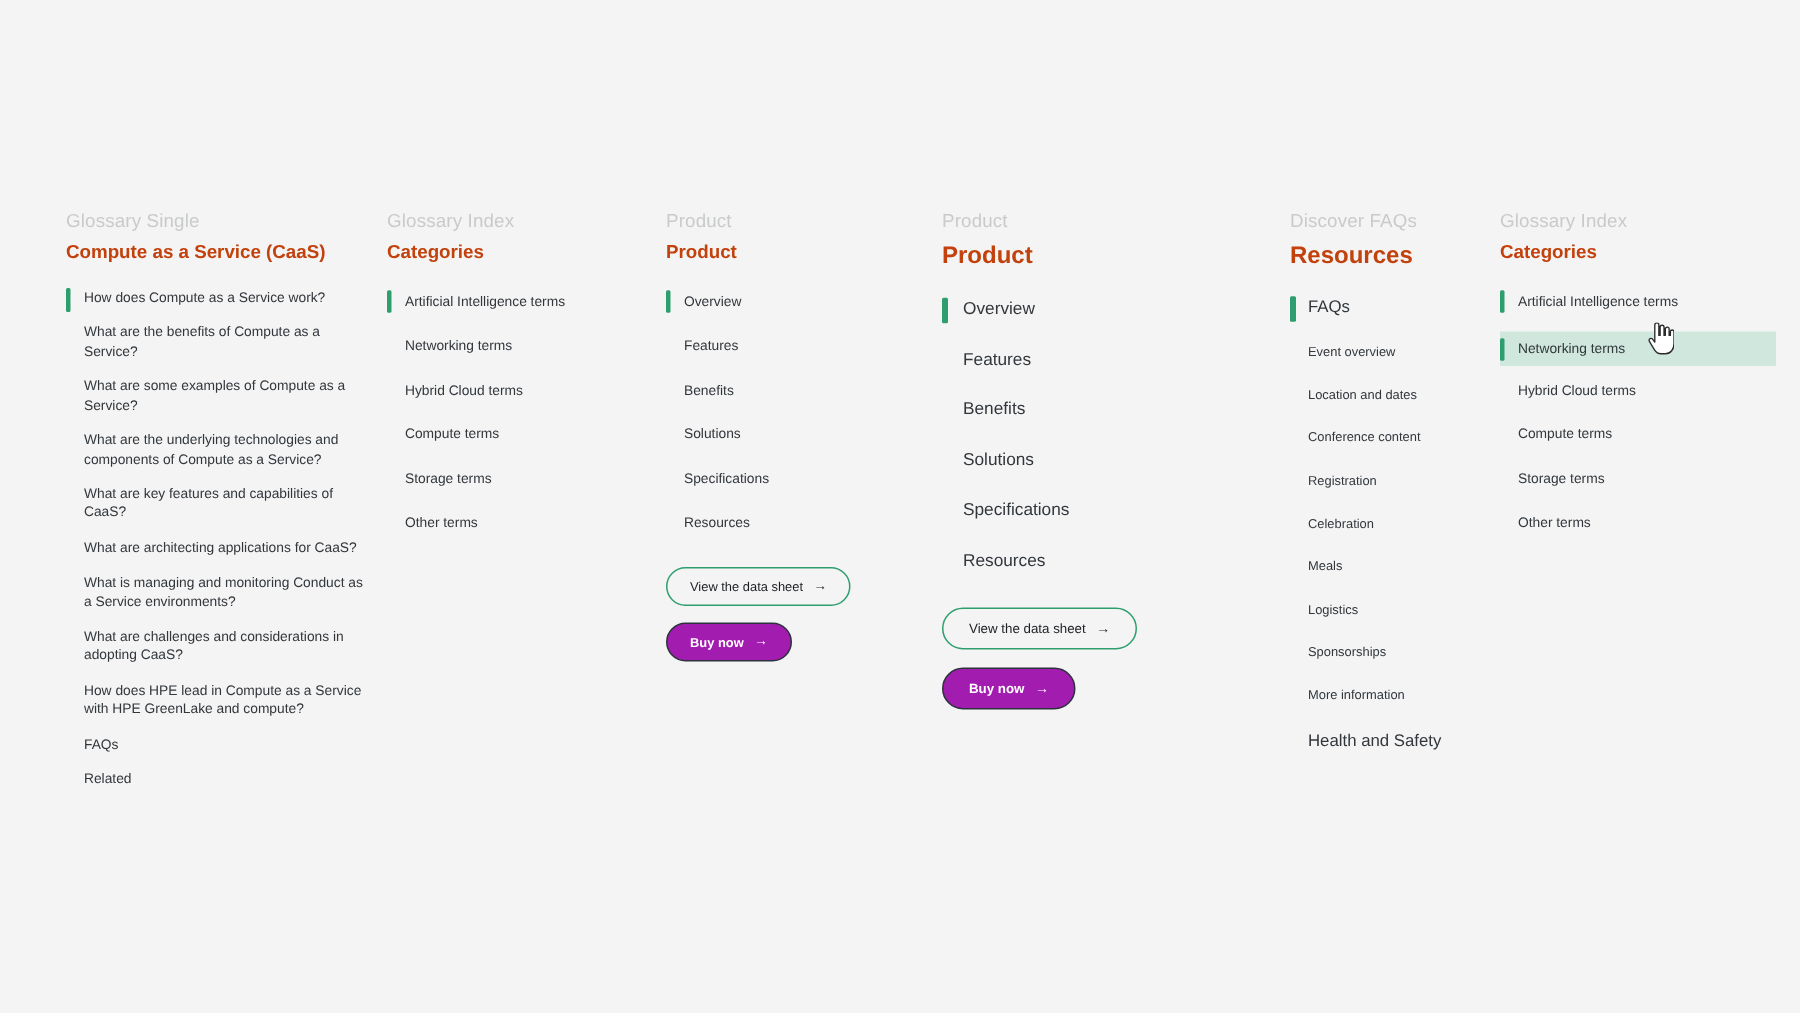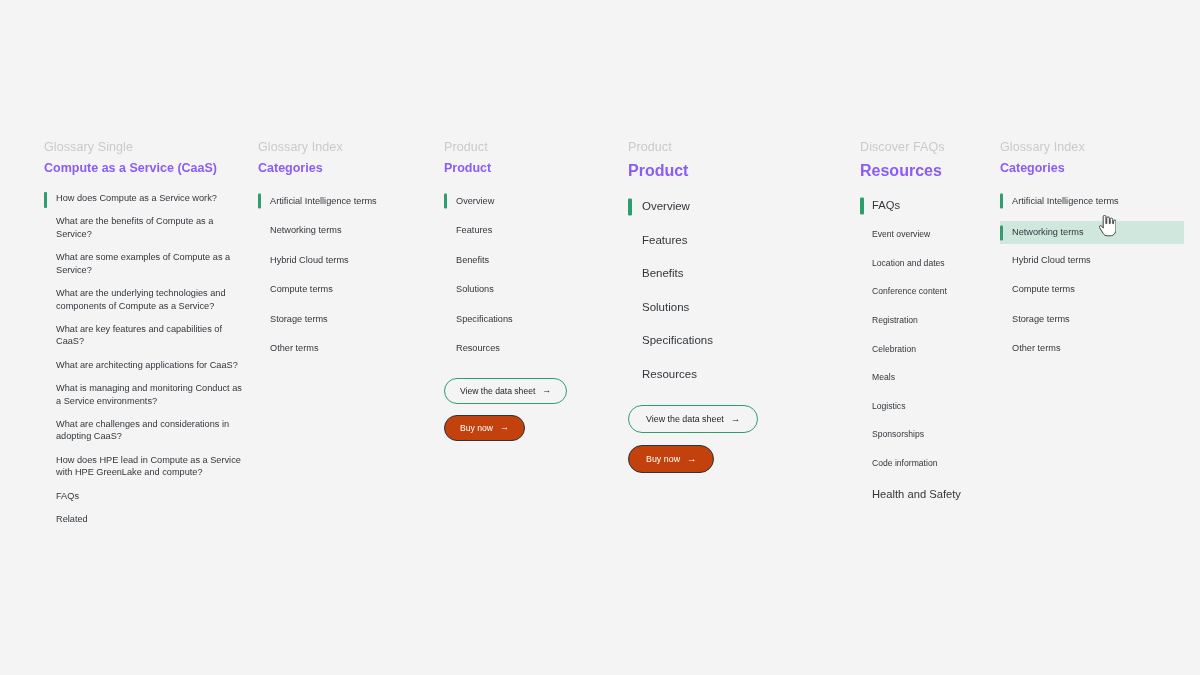--- a/index.html
+++ b/index.html
@@ -30,21 +30,21 @@
 
   .eyebrow {
     color: #c9cacb;
     letter-spacing: 0.1px;
     line-height: 1.2;
     margin: 0 0 6px 0;
     white-space: nowrap;
   }
 
   .coltitle {
-    color: #8b5cf6;
+    color: #c2410c;
     line-height: 1.2;
     margin: 0 0 14px 0;
     white-space: nowrap;
   }
 
   .navlist {
     list-style: none;
     margin: 0;
     padding: 0;
   }
@@ -141,22 +141,23 @@
   .btn .arrow { margin-left: 7px; font-size: 1.05em; line-height: 1; }
 
   .btn-outline {
     border: 1.5px solid #2f9e6e;
     background: transparent;
     color: #1c1f23;
   }
 
   .btn-solid {
     border: 1.5px solid #2c323b;
-    background: #c2410c;
+    background: #a21caf;
     color: #ffffff;
+    font-weight: bold;
   }
 
   
   .btnscale-sm .btn { font-size: 8.6px; padding: 7px 15px; }
   .btnscale-sm .btn-solid { padding: 7px 15px; }
   .btnscale-sm .btnrow.second { margin-top: 11px; }
 
   
   .btnscale-lg .btn { font-size: 8.9px; padding: 8px 17px; }
   .btnscale-lg .btnrow.second { margin-top: 12px; }
@@ -345,21 +346,21 @@
       <li class="navitem">
           <span class="txt">Meals</span>
         </li>
       <li class="navitem">
           <span class="txt">Logistics</span>
         </li>
       <li class="navitem">
           <span class="txt">Sponsorships</span>
         </li>
       <li class="navitem">
-          <span class="txt">Code information</span>
+          <span class="txt">More information</span>
         </li>
       <li class="navitem strong">
           <span class="txt">Health and Safety</span>
         </li>
     </ul>
   </div>
 
   <div class="column" id="col-glossary-index-b">
     <div class="eyebrow">Glossary Index</div>
     <div class="coltitle">Categories</div>

